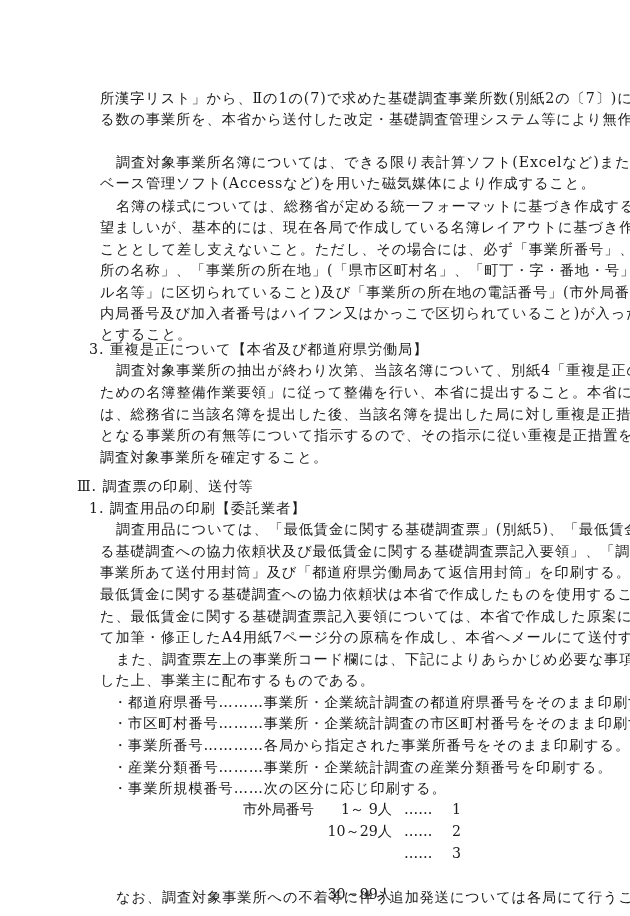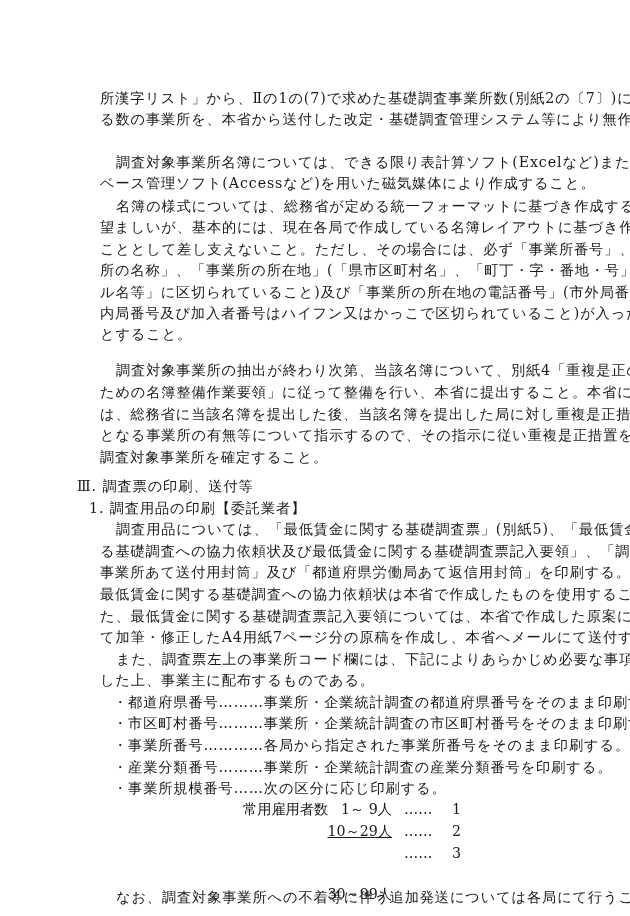--- a/index.html
+++ b/index.html
@@ -27,20 +27,21 @@
   <div class="line l100" style="top:173px">ベース管理ソフト(Accessなど)を用いた磁気媒体により作成すること。</div>
 
   <div class="line l115" style="top:196px; width:435px; text-align:justify; text-align-last:justify;">名簿の様式については、総務省が定める統一フォーマットに基づき作成することが</div>
   <div class="line l100 just" style="top:217px">望ましいが、基本的には、現在各局で作成している名簿レイアウトに基づき作成する</div>
   <div class="line l100 just" style="top:239px">こととして差し支えないこと。ただし、その場合には、必ず「事業所番号」、「事業</div>
   <div class="line l100 just" style="top:260px">所の名称」、「事業所の所在地」(「県市区町村名」、「町丁・字・番地・号」及び「ビ</div>
   <div class="line l100 just" style="top:282px">ル名等」に区切られていること)及び「事業所の所在地の電話番号」(市外局番号、市</div>
   <div class="line l100 just" style="top:303px">内局番号及び加入者番号はハイフン又はかっこで区切られていること)が入ったもの</div>
   <div class="line l100" style="top:324px">とすること。</div>
 
+  <div class="line l90" style="top:339px">3. 重複是正について【本省及び都道府県労働局】</div>
   <div class="line l115" style="top:360px; width:435px; text-align:justify; text-align-last:justify;">調査対象事業所の抽出が終わり次第、当該名簿について、別紙4「重複是正の実施の</div>
   <div class="line l100 just" style="top:382px">ための名簿整備作業要領」に従って整備を行い、本省に提出すること。本省において</div>
   <div class="line l100 just" style="top:404px">は、総務省に当該名簿を提出した後、当該名簿を提出した局に対し重複是正措置対象</div>
   <div class="line l100 just" style="top:425px">となる事業所の有無等について指示するので、その指示に従い重複是正措置を行い、</div>
   <div class="line l100" style="top:447px">調査対象事業所を確定すること。</div>
 
   <div class="line l77" style="top:476px">Ⅲ. 調査票の印刷、送付等</div>
   <div class="line l90" style="top:498px">1. 調査用品の印刷【委託業者】</div>
 
   <div class="line l115" style="top:519px; width:435px; text-align:justify; text-align-last:justify;">調査用品については、「最低賃金に関する基礎調査票」(別紙5)、「最低賃金に関す</div>
@@ -52,26 +53,26 @@
 
   <div class="line l115" style="top:649px; width:435px; text-align:justify; text-align-last:justify;">また、調査票左上の事業所コード欄には、下記によりあらかじめ必要な事項を印刷</div>
   <div class="line l100" style="top:670px">した上、事業主に配布するものである。</div>
 
   <div class="line l113" style="top:692px">・都道府県番号………事業所・企業統計調査の都道府県番号をそのまま印刷する。</div>
   <div class="line l113" style="top:713px">・市区町村番号………事業所・企業統計調査の市区町村番号をそのまま印刷する。</div>
   <div class="line l113" style="top:735px">・事業所番号…………各局から指定された事業所番号をそのまま印刷する。</div>
   <div class="line l113" style="top:757px">・産業分類番号………事業所・企業統計調査の産業分類番号を印刷する。</div>
   <div class="line l113" style="top:778px">・事業所規模番号……次の区分に応じ印刷する。</div>
 
-  <div class="tbl" style="left:243px; top:799px">常用雇用者数</div>
+  <div class="tbl" style="left:243px; top:799px">市外局番号</div>
   <div class="tbl" style="left:320px; top:799px; width:72px; text-align:right;">1～ 9人</div>
   <div class="tbl" style="left:404px; top:799px">……</div>
   <div class="tbl" style="left:452px; top:799px">1</div>
 
-  <div class="tbl" style="left:320px; top:821px; width:72px; text-align:right;text-decoration:underline;">10～29人</div>
+  <div class="tbl" style="left:320px; top:821px; width:72px; text-align:right;">10～29人</div>
   <div class="tbl" style="left:404px; top:821px">……</div>
   <div class="tbl" style="left:452px; top:821px">2</div>
 
   <div class="tbl" style="left:320px; top:843px; width:72px; text-align:right;margin-top:41px;">30～99人</div>
   <div class="tbl" style="left:404px; top:843px">……</div>
   <div class="tbl" style="left:452px; top:843px">3</div>
 
   <div class="line l115" style="top:887px; width:435px; text-align:justify; text-align-last:justify;">なお、調査対象事業所への不着等に伴う追加発送については各局にて行うこと。こ</div>
 
 </div>

